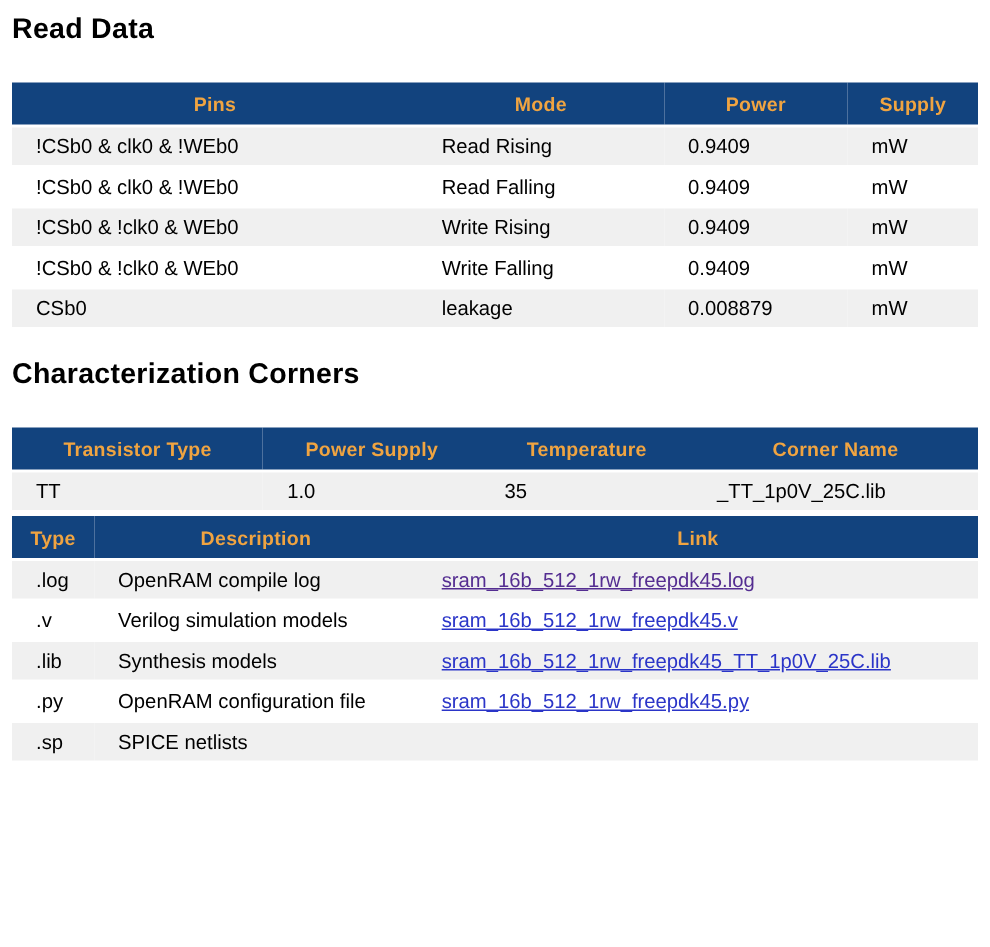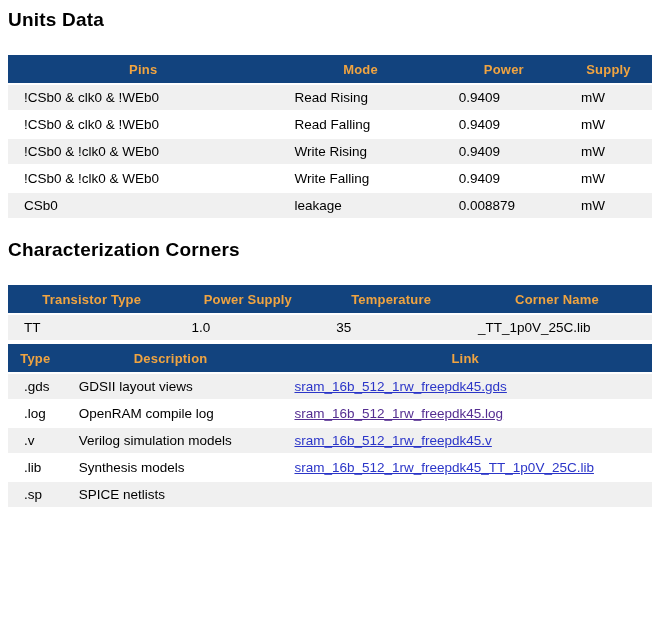--- a/index.html
+++ b/index.html
@@ -82,21 +82,21 @@
   .t-deliv col.c1 { width: 8.5%; }
   .t-deliv col.c2 { width: 33.5%; }
   .t-deliv col.c3 { width: 58%; }
 </style>
 </head>
 <body>
 
 <div class="page">
 
   <section>
-    <h2 class="section-title">Units Data</h2>
+    <h2 class="section-title">Read Data</h2>
     <table class="t-power">
       <colgroup>
           <col class="c1">
           <col class="c2">
           <col class="c3">
           <col class="c4">
         </colgroup>
       <thead>
         <tr>
           <th>Pins</th>
@@ -177,40 +177,40 @@
         </colgroup>
       <thead>
         <tr>
           <th>Type</th>
           <th>Description</th>
           <th>Link</th>
         </tr>
       </thead>
       <tbody>
         <tr>
-          <td>.gds</td>
-          <td>GDSII layout views</td>
-          <td><a href="#" class="file-link">sram_16b_512_1rw_freepdk45.gds</a></td>
-        </tr>
-        <tr>
           <td>.log</td>
           <td>OpenRAM compile log</td>
           <td><a href="#" class="file-link visited">sram_16b_512_1rw_freepdk45.log</a></td>
         </tr>
         <tr>
           <td>.v</td>
           <td>Verilog simulation models</td>
           <td><a href="#" class="file-link">sram_16b_512_1rw_freepdk45.v</a></td>
         </tr>
         <tr>
           <td>.lib</td>
           <td>Synthesis models</td>
           <td><a href="#" class="file-link">sram_16b_512_1rw_freepdk45_TT_1p0V_25C.lib</a></td>
         </tr>
         <tr>
+          <td>.py</td>
+          <td>OpenRAM configuration file</td>
+          <td><a href="#" class="file-link">sram_16b_512_1rw_freepdk45.py</a></td>
+        </tr>
+        <tr>
           <td>.sp</td>
           <td>SPICE netlists</td>
           <td></td>
         </tr>
       </tbody>
     </table>
   </section>
 
 </div>
 

